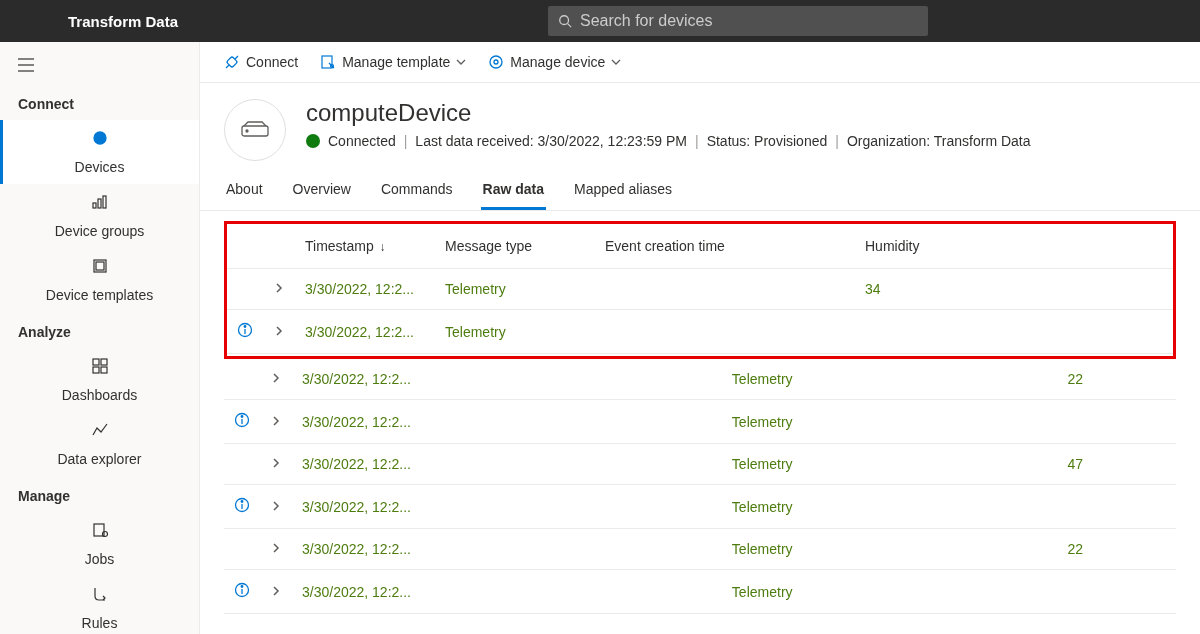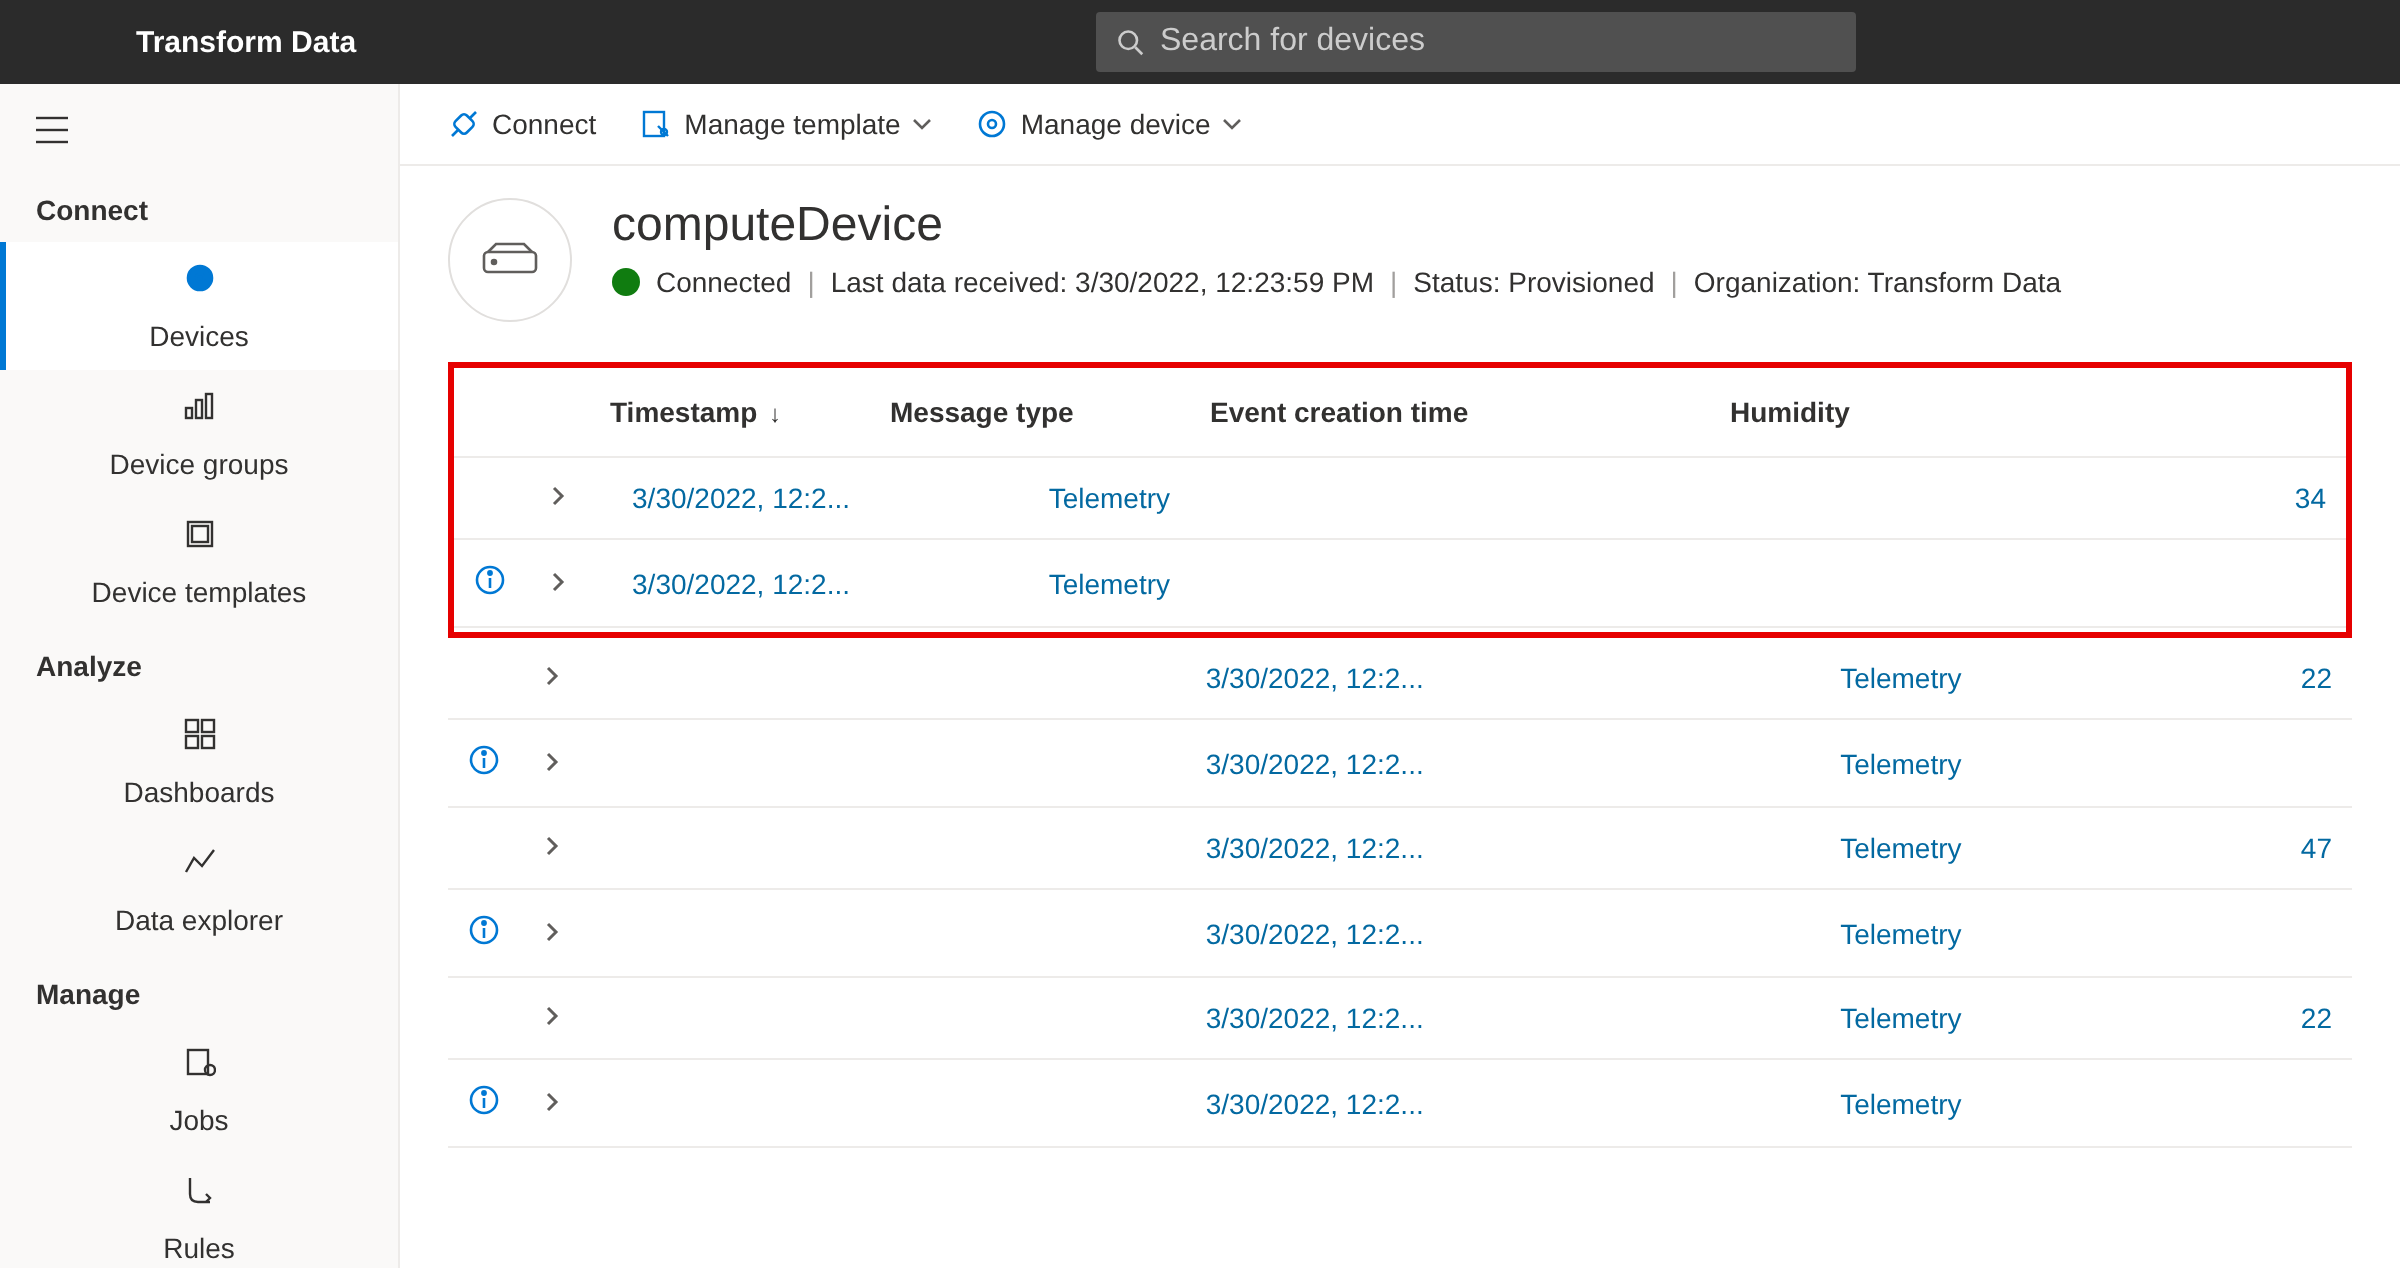--- a/index.html
+++ b/index.html
@@ -43,22 +43,22 @@
 
 
 .tabs { display: flex; gap: 26px; padding: 0 24px; border-bottom: 1px solid #edebe9; }
 .tab { padding: 10px 2px; font-size: 14px; cursor: pointer; color: #323130; border-bottom: 3px solid transparent; }
 .tab.active { font-weight: 600; border-bottom-color: #0078d4; }
 
 
 .table-wrap { padding: 10px 24px; overflow-y: auto; flex: 1; }
 .highlight-box { border: 3px solid #e60000; padding-bottom: 2px; }
 .data-table { width: 100%; border-collapse: collapse; }
-.data-table th { text-align: left; font-size: 14px; font-weight: 700; padding: 14px 10px; border-bottom: 1px solid #edebe9; }
-.data-table td { font-size: 14px; padding: 12px 10px; border-bottom: 1px solid #edebe9; color: #0369a1; text-align: right; }
+.data-table th { text-align: left; font-size: 14px; font-weight: 400; padding: 14px 10px; border-bottom: 1px solid #edebe9; }
+.data-table td { font-size: 14px; padding: 12px 10px; border-bottom: 1px solid #edebe9; color: #4d7c0f; }
 .col-info { width: 34px; }
 .col-expand { width: 30px; }
 .col-ts { width: 140px; }
 .col-msg { width: 160px; }
 .col-evt { width: 260px; }
 .info-icon { color: #0078d4; }
 .expand-chevron { color: #605e5c; }
 .sort-arrow { font-size: 12px; margin-left: 2px; }
 </style>
 </head>
@@ -219,20 +219,27 @@
           <span class="meta-sep">|</span>
           <span>Last data received: 3/30/2022, 12:23:59 PM</span>
           <span class="meta-sep">|</span>
           <span>Status: Provisioned</span>
           <span class="meta-sep">|</span>
           <span>Organization: Transform Data</span>
         </div>
       </div>
     </div>
 
+    <div class="tabs">
+      <div class="tab">About</div>
+      <div class="tab">Overview</div>
+      <div class="tab">Commands</div>
+      <div class="tab active">Raw data</div>
+      <div class="tab">Mapped aliases</div>
+    </div>
 
     <div class="table-wrap">
       <div id="table-mount">
           <div class="highlight-box">
             <table class="data-table">
               <thead>
                 <tr>
                   <th class="col-info"></th>
                   <th class="col-expand"></th>
                   <th class="col-ts">Timestamp <span class="sort-arrow">↓</span></th>

